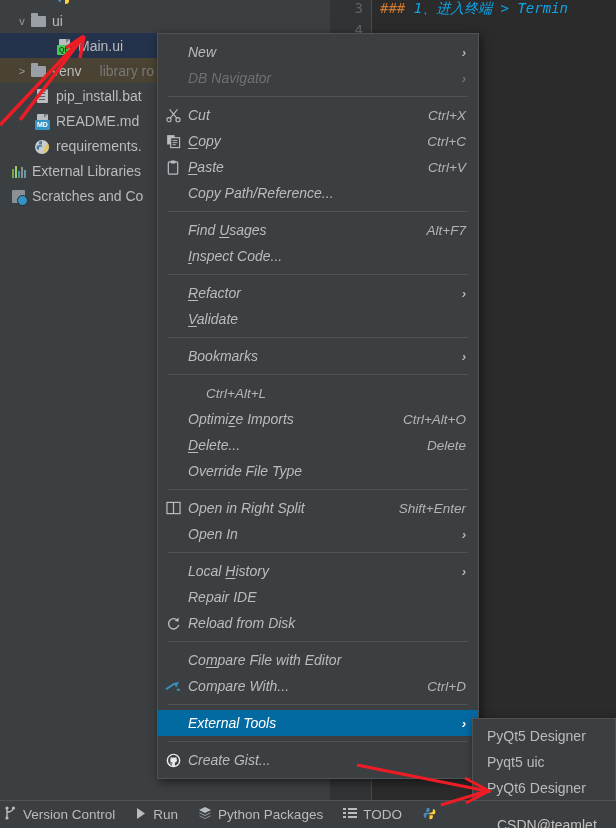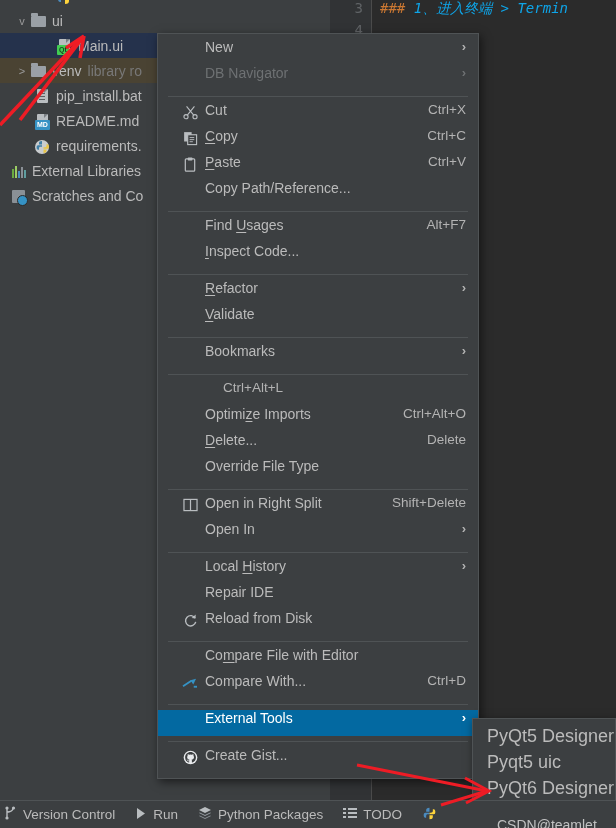--- a/index.html
+++ b/index.html
@@ -43,21 +43,21 @@
     display: flex; align-items: center;
     color: #bbbbbb; font-size: 14px; white-space: nowrap;
   }
   .tree-row.selected { background: #25324c; }
   .tree-row.hovered  { background: #4a4333; }
   .chev {
     width: 16px; display: inline-block; text-align: center;
     color: #9a9a9a; font-size: 11px; flex: 0 0 16px;
   }
   .tree-label { color: #bbbbbb; }
-  .tree-sub { color: #787878; margin-left: 6px; }
+  .tree-sub { color: #787878; margin-left: 18px; }
   .ficon { flex: 0 0 18px; width: 18px; height: 18px; position: relative; margin-right: 4px; }
 
   
   .ic-folder {
     width: 15px; height: 11px; background: #9aa0a6; border-radius: 1px;
     position: absolute; left: 1px; top: 4px;
   }
   .ic-folder:before {
     content:""; position:absolute; left:0; top:-3px; width:7px; height:3px;
     background:#9aa0a6; border-radius:1px 1px 0 0;
@@ -98,23 +98,23 @@
   
   .menu {
     position: absolute; left: 157px; top: 33px; width: 322px;
     background: #3c3f41;
     border: 1px solid #4f5355;
     box-shadow: 2px 3px 9px rgba(0,0,0,0.55);
     padding: 5px 0;
   }
   .mi {
     position: relative; height: 26px;
-    display: flex; 
-    padding: 0 12px 0 17px;
-    color: #bbbbbb; font-size: 14px; white-space: nowrap;
+    display: flex; align-items: center;
+    padding: 0 12px 0 0;
+    color: #bbbbbb; font-size: 14px; white-space: nowrap; font-style: italic;
   }
   .mi.highlight { background: #0369a1; color: #ffffff; }
   .mi.disabled { color: #6e7173; }
   .mi .mi-icon {
     flex: 0 0 30px; width: 30px; height: 20px; position: relative;
     display: flex; align-items: center; justify-content: center;
   }
   .mi .mi-label { flex: 1 1 auto; }
   .mi .mi-shortcut { color: #b3b3b3; font-size: 13.5px; padding-left: 18px; }
   .mi .mi-arrow {
@@ -128,21 +128,21 @@
   
   .submenu {
     position: absolute; left: 472px; top: 718px; width: 144px;
     background: #3c3f41;
     border: 1px solid #4f5355;
     box-shadow: 2px 3px 9px rgba(0,0,0,0.55);
     padding: 4px 0;
   }
   .smi {
     height: 26px; display: flex; align-items: center;
-    padding-left: 14px; color: #bbbbbb; font-size: 18px; white-space: nowrap;
+    padding-left: 14px; color: #bbbbbb; font-size: 14px; white-space: nowrap;
   }
 
   
   .statusbar {
     position: absolute; left: 0; top: 800px; width: 616px; height: 28px;
     background: #3c3f41; border-top: 1px solid #4f5355;
     display: flex; align-items: center;
   }
   .sb-item {
     display: flex; align-items: center; gap: 6px;
@@ -354,21 +354,21 @@
       </div>
       <div class="sep"></div>
       <div class="mi">
         <span class="mi-icon">
           <svg width="15" height="14" viewBox="0 0 16 15">
             <rect x="1" y="1.5" width="14" height="12" stroke="#b9bdc0" stroke-width="1.3" fill="none"></rect>
             <path d="M8 1.5 v12" stroke="#b9bdc0" stroke-width="1.3"></path>
           </svg>
         </span>
         <span class="mi-label">Open in Right Split</span>
-        <span class="mi-shortcut">Shift+Delete</span>
+        <span class="mi-shortcut">Shift+Enter</span>
       </div>
       <div class="mi">
         <span class="mi-icon"></span>
         <span class="mi-label">Open In</span>
         <span class="mi-arrow">›</span>
       </div>
       <div class="sep"></div>
       <div class="mi">
         <span class="mi-icon"></span>
         <span class="mi-label">Local <u>H</u>istory</span>

